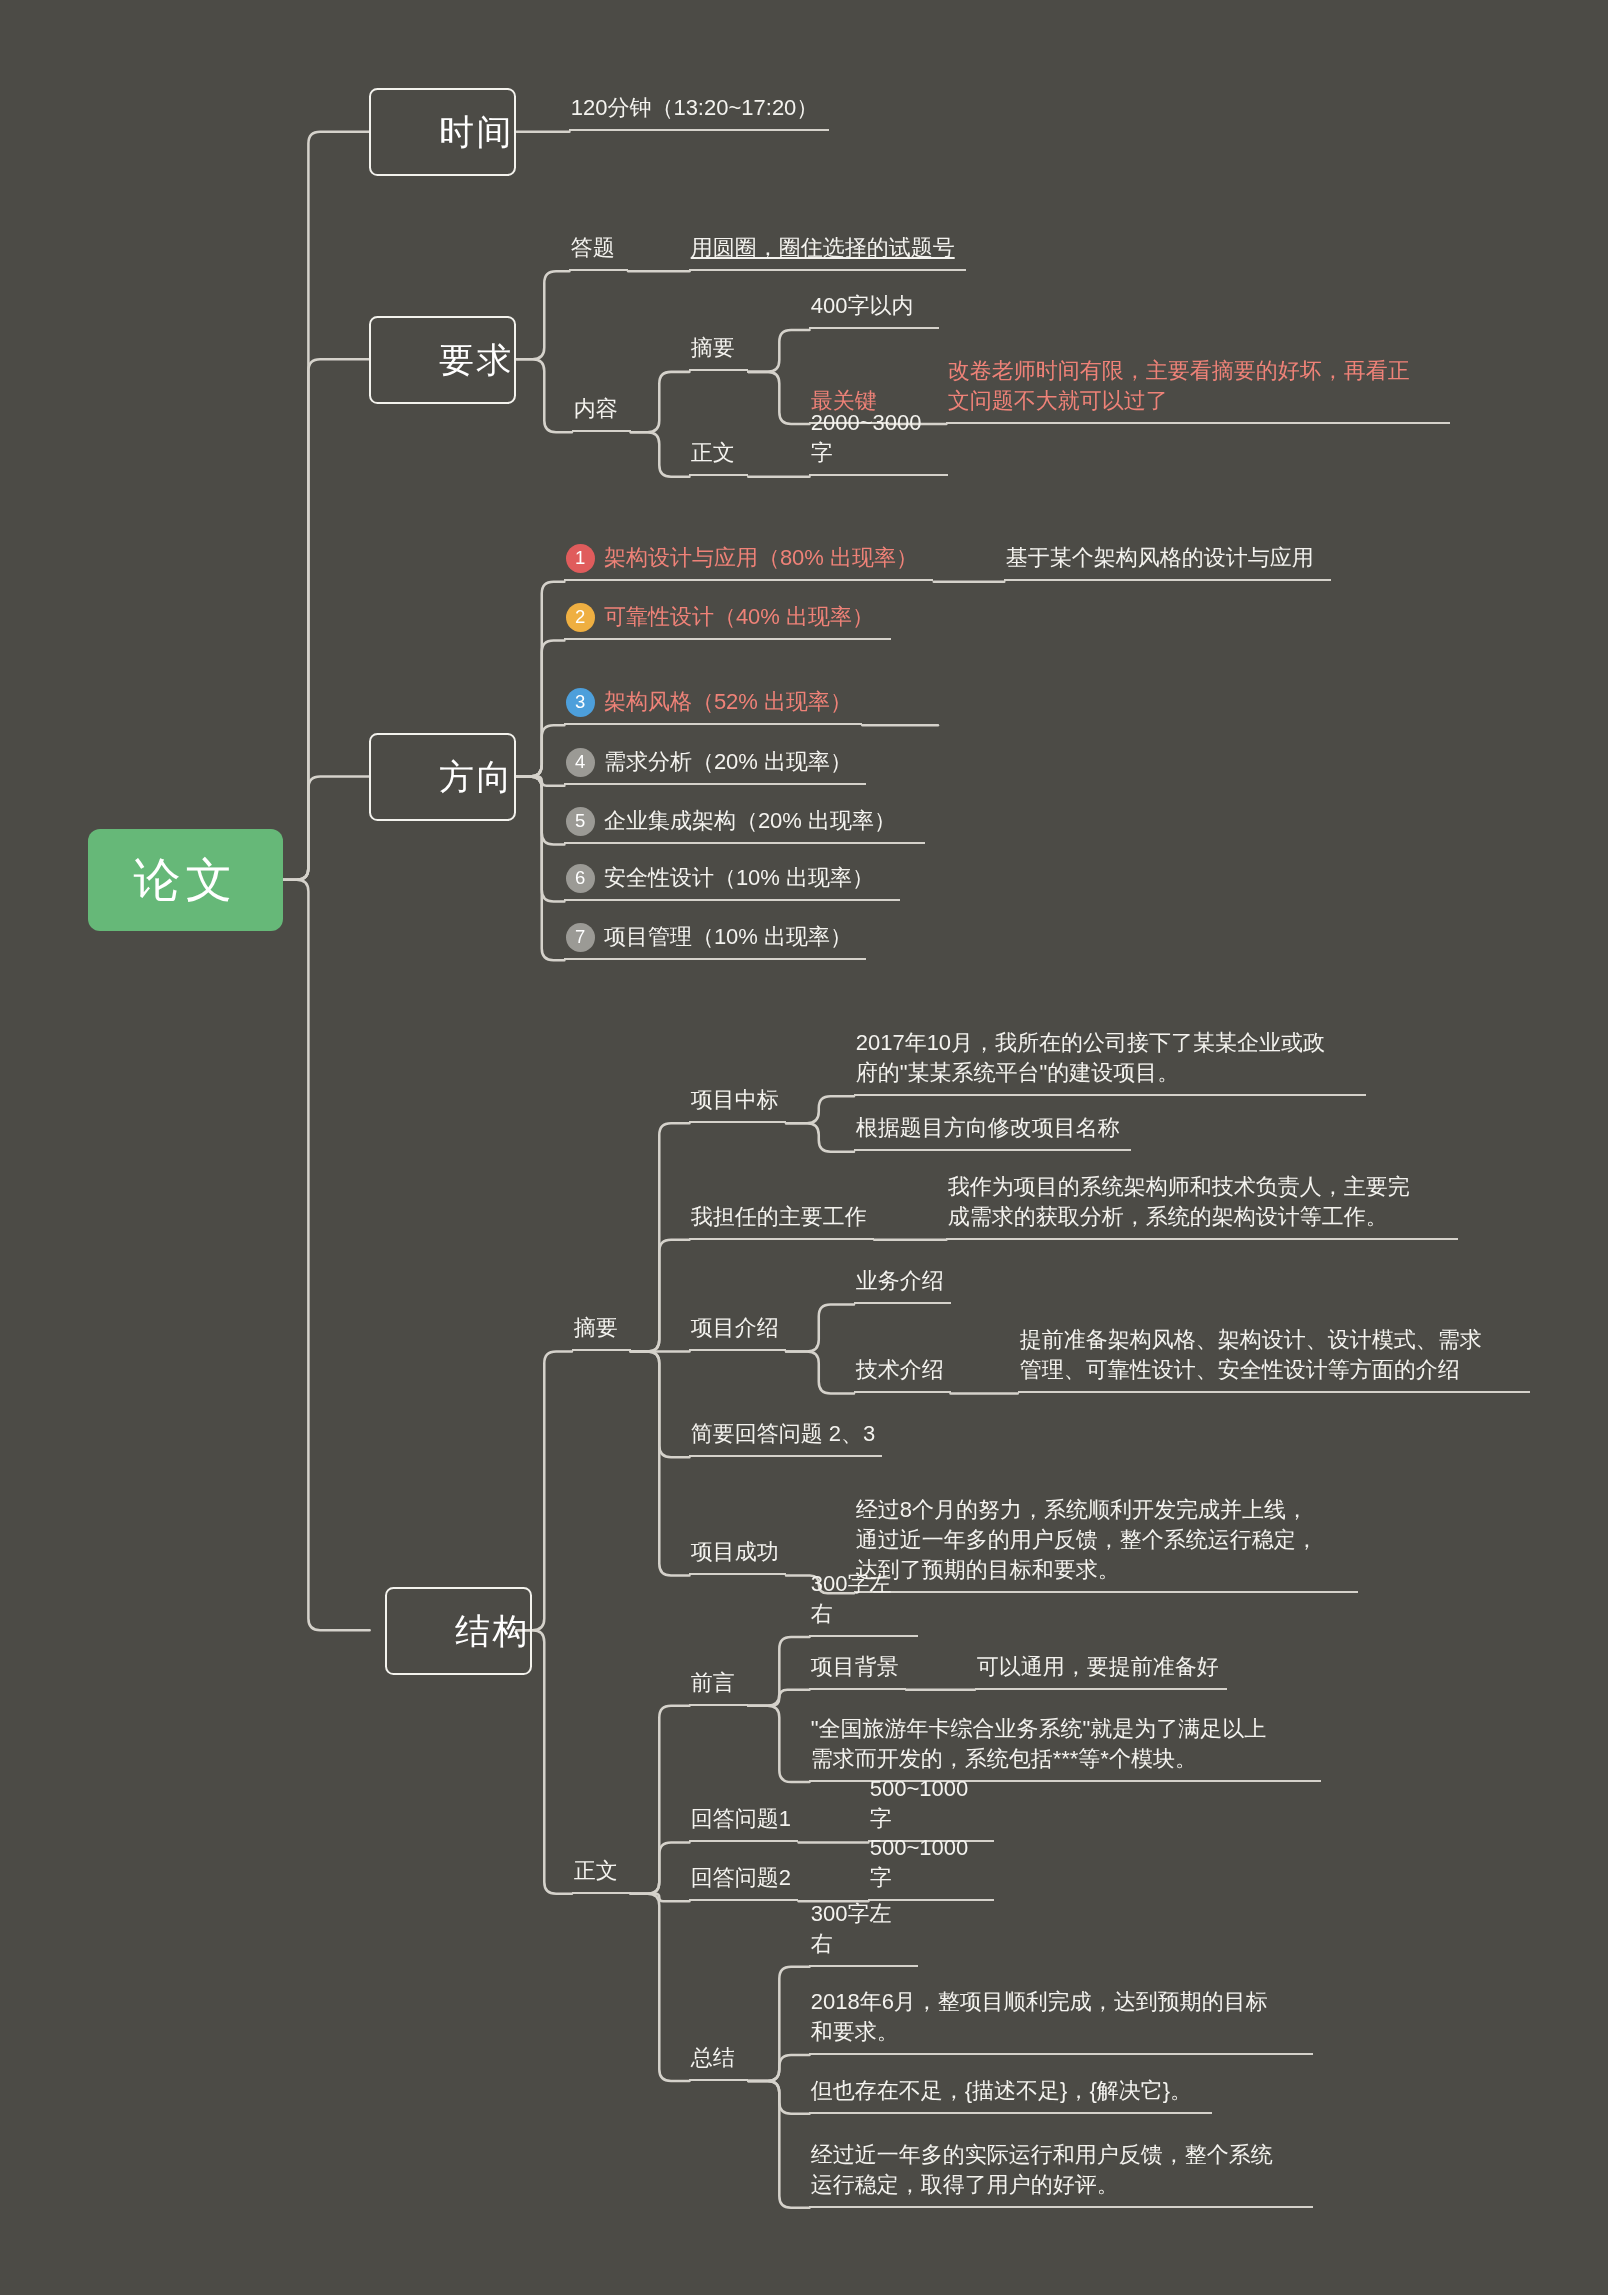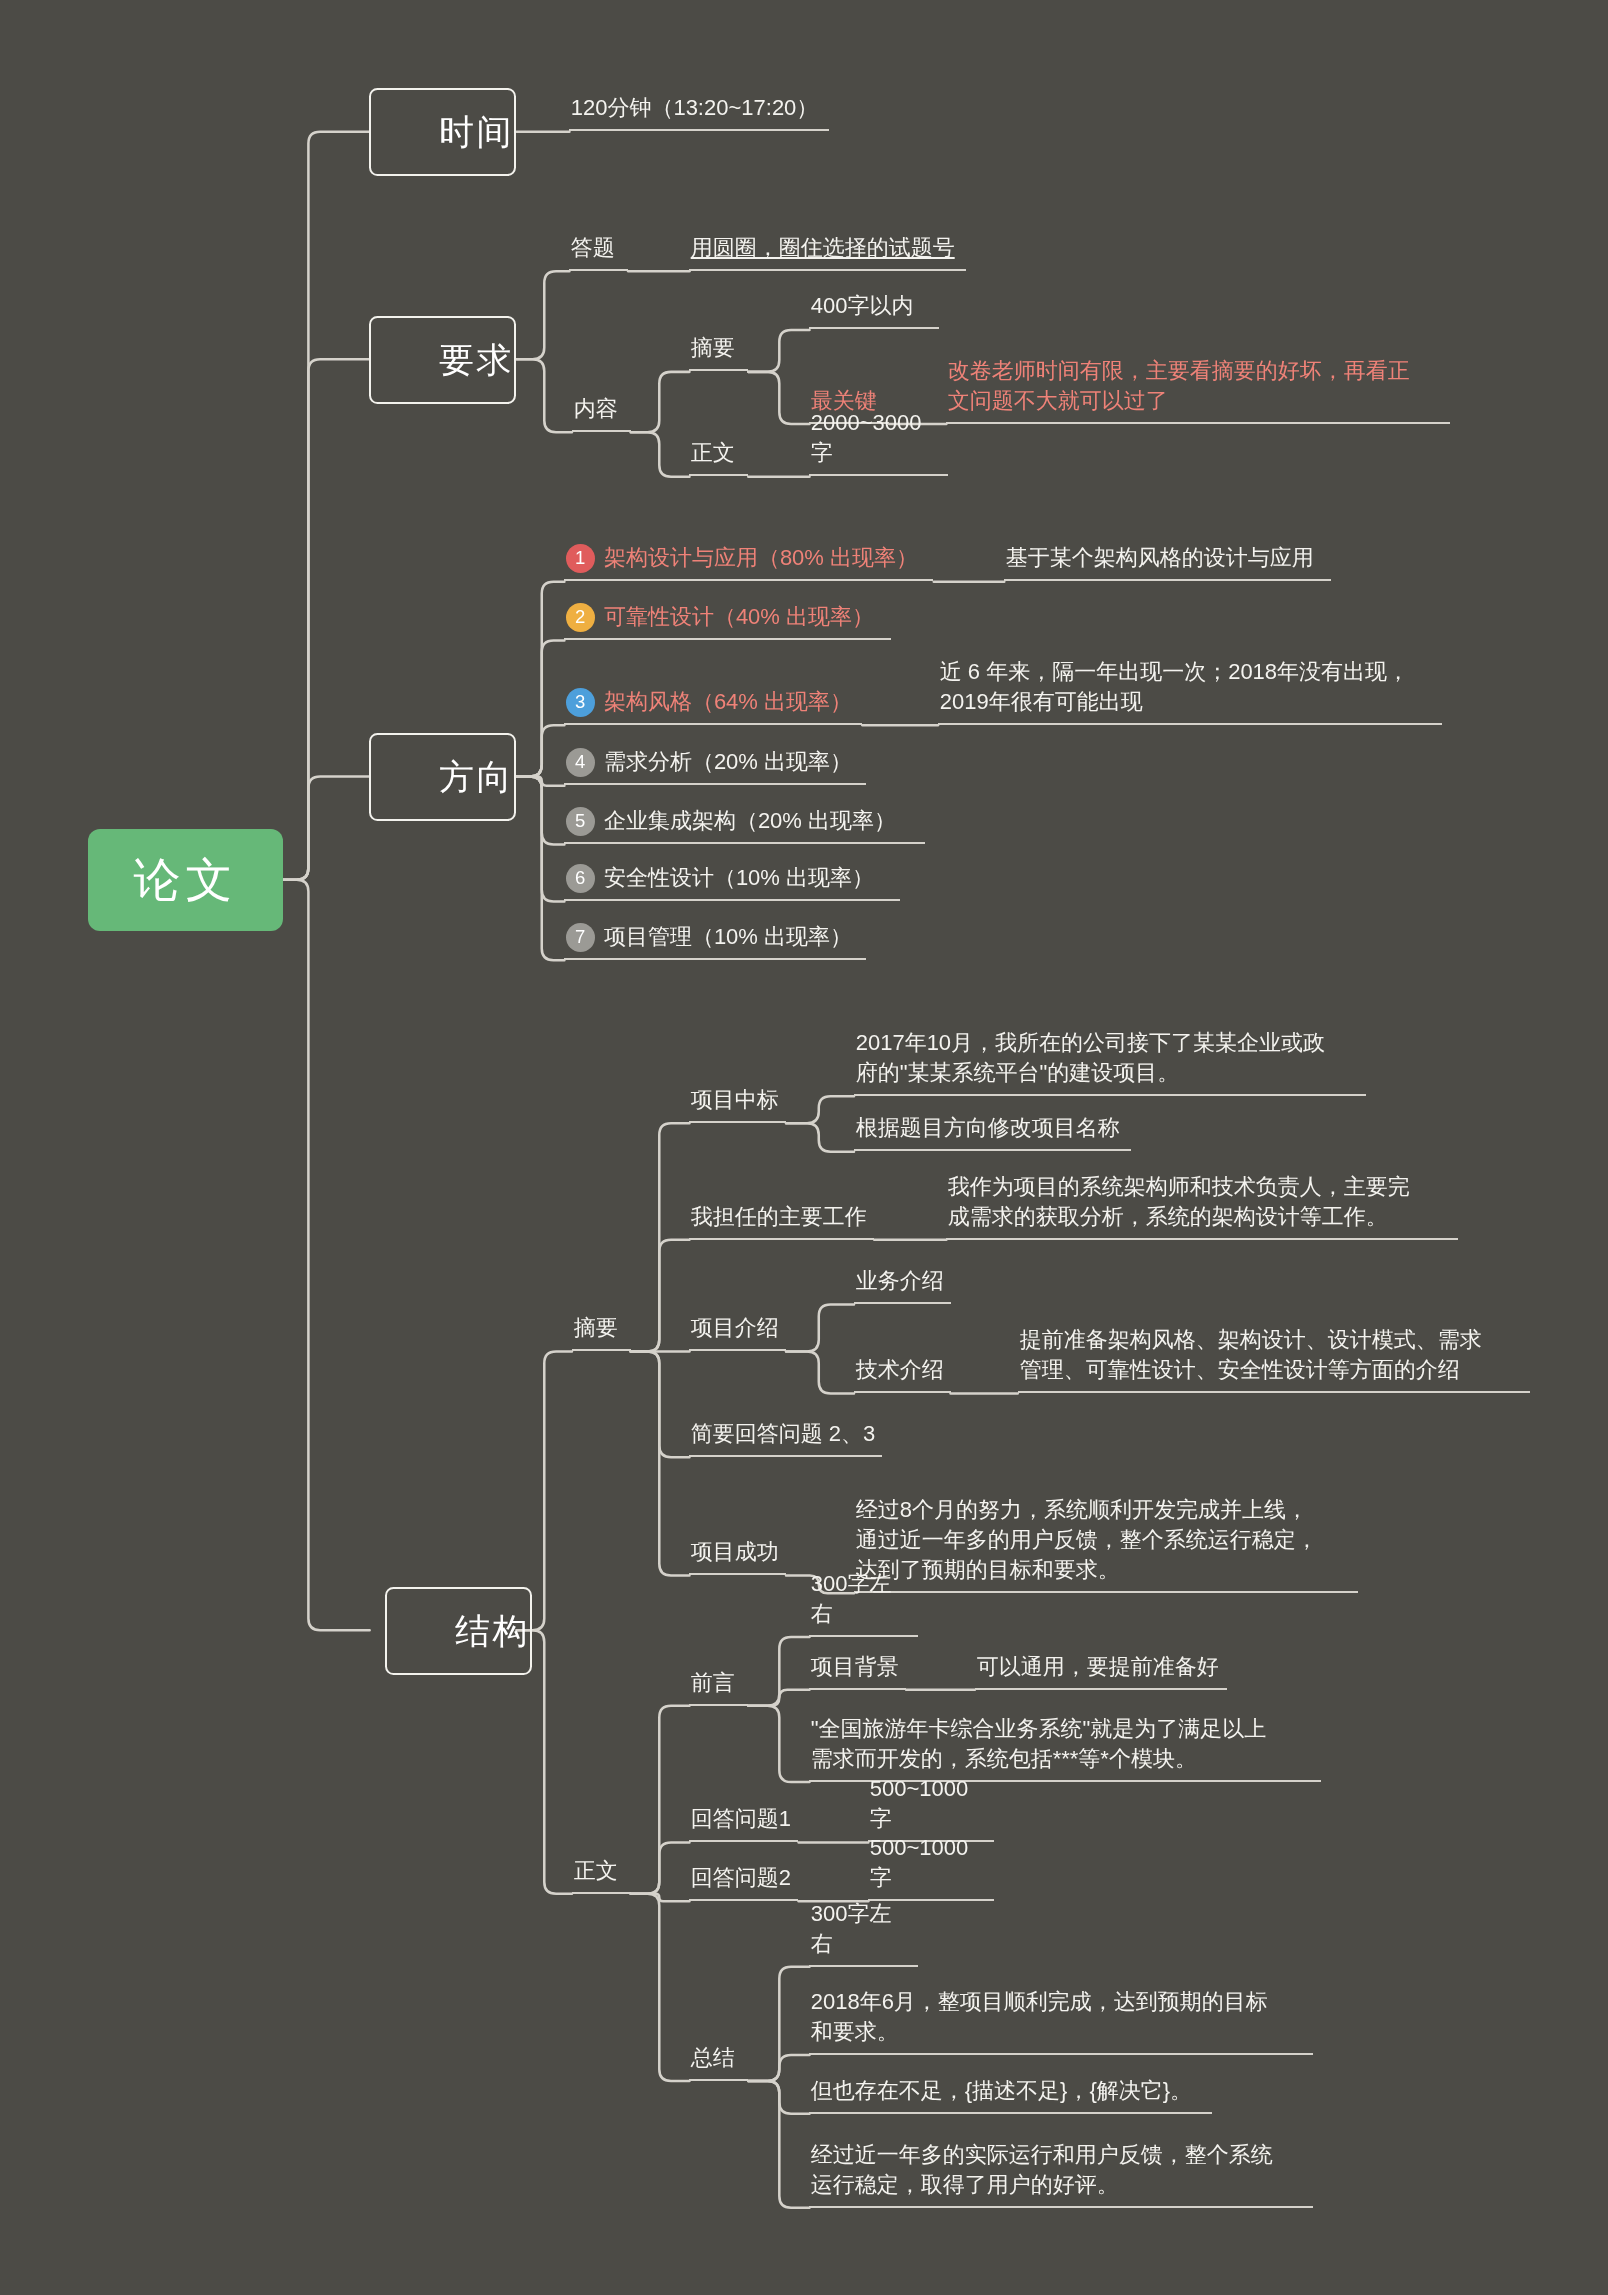--- a/index.html
+++ b/index.html
@@ -119,41 +119,39 @@
   <div class="lbl item" style="left:564px; bottom:1714px; width:369px;">
     <span class="num c1">1</span>
     <span class="red">架构设计与应用（80% 出现率）</span>
   </div>
   <div class="lbl item" style="left:564px; bottom:1655px; width:327px;">
     <span class="num c2">2</span>
     <span class="red">可靠性设计（40% 出现率）</span>
   </div>
   <div class="lbl item" style="left:564px; bottom:1570px; width:298px;">
     <span class="num c3">3</span>
-    <span class="red">架构风格（64% 出现率）</span>
+    <span class="red">架构风格（52% 出现率）</span>
   </div>
   <div class="lbl item" style="left:564px; bottom:1510px; width:302px;">
     <span class="num c4">4</span>
     <span>需求分析（20% 出现率）</span>
   </div>
   <div class="lbl item" style="left:564px; bottom:1451px; width:361px;">
     <span class="num c4">5</span>
     <span>企业集成架构（20% 出现率）</span>
   </div>
   <div class="lbl item" style="left:564px; bottom:1394px; width:336px;">
     <span class="num c4">6</span>
     <span>安全性设计（10% 出现率）</span>
   </div>
   <div class="lbl item" style="left:564px; bottom:1335px; width:302px;">
     <span class="num c4">7</span>
     <span>项目管理（10% 出现率）</span>
   </div>
   <div class="lbl" style="left:1004px; bottom:1714px; width:327px;">基于某个架构风格的设计与应用</div>
-  <div class="lbl" style="left:938px; bottom:1570px; width:504px;">近 6 年来，隔一年出现一次；2018年没有出现，
-2019年很有可能出现</div>
 
   <div class="lbl" style="left:572px; bottom:944px; width:59px;">摘要</div>
   <div class="lbl" style="left:689px; bottom:1172px; width:97px;">项目中标</div>
   <div class="lbl" style="left:854px; bottom:1199px; width:512px;">2017年10月，我所在的公司接下了某某企业或政
 府的"某某系统平台"的建设项目。</div>
   <div class="lbl" style="left:854px; bottom:1144px; width:277px;">根据题目方向修改项目名称</div>
   <div class="lbl" style="left:689px; bottom:1055px; width:185px;">我担任的主要工作</div>
   <div class="lbl" style="left:946px; bottom:1055px; width:512px;">我作为项目的系统架构师和技术负责人，主要完
 成需求的获取分析，系统的架构设计等工作。</div>
   <div class="lbl" style="left:689px; bottom:944px; width:97px;">项目介绍</div>

